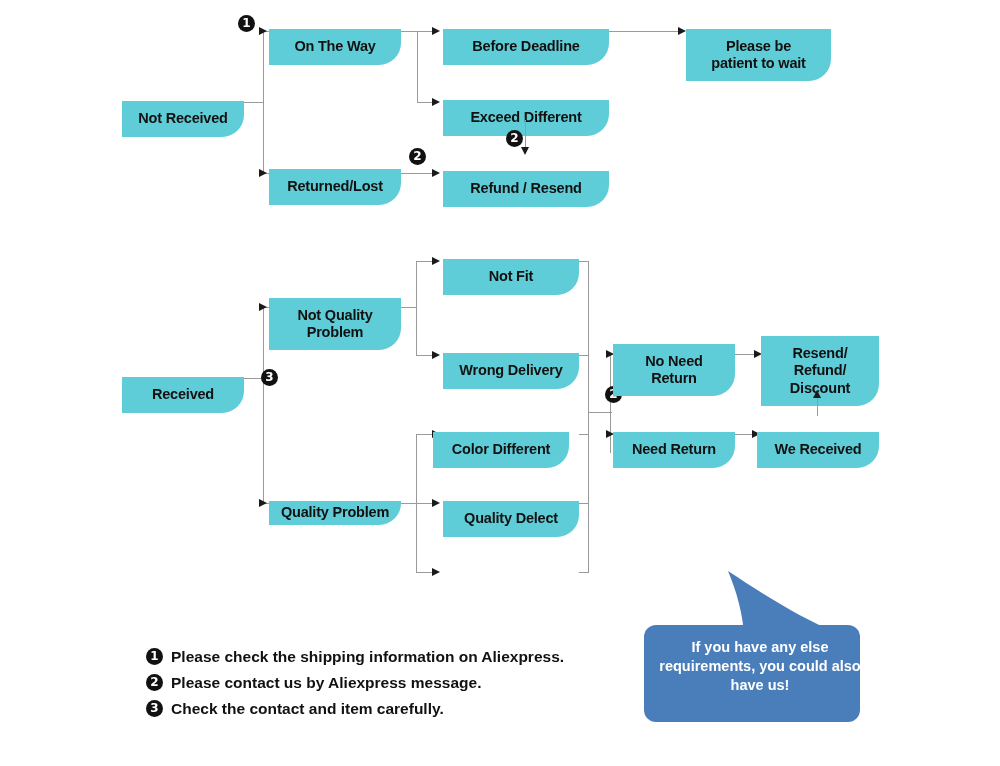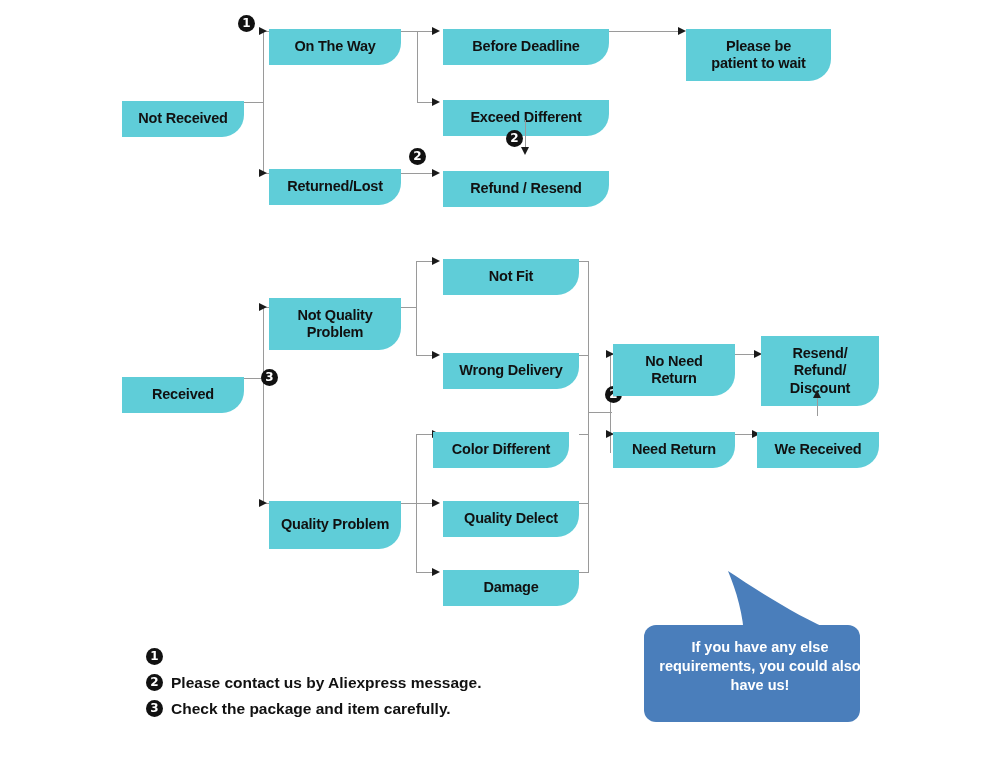--- a/index.html
+++ b/index.html
@@ -221,21 +221,21 @@
 
   <div class="badge" style="left:261px; top:369px;">3</div>
 
   <div class="node" style="left:269px; top:282px; width:132px; height:52px;">
     <div>
       <span>Not Quality</span>
       <span>Problem</span>
     </div>
   </div>
 
-  <div class="node" style="left:269px; top:485px; width:132px; height:48px;">
+  <div class="node" style="left:269px; top:485px; width:132px; height:24px;">
     <span>Quality Problem</span>
   </div>
 
   <div class="hline" style="left:401px; top:307px; width:16px;"></div>
   <div class="vline" style="left:416px; top:261px; height:95px;"></div>
   <div class="hline" style="left:416px; top:261px; width:19px;"></div>
   <div class="arr-r" style="left:432px; top:256.5px;"></div>
   <div class="hline" style="left:416px; top:355px; width:19px;"></div>
   <div class="arr-r" style="left:432px; top:350.5px;"></div>
 
@@ -252,23 +252,20 @@
   </div>
   <div class="node" style="left:443px; top:337px; width:136px; height:36px;">
     <span>Wrong Delivery</span>
   </div>
   <div class="node" style="left:433px; top:416px; width:136px; height:36px;">
     <span>Color Different</span>
   </div>
   <div class="node" style="left:443px; top:485px; width:136px; height:36px;">
     <span>Quality Delect</span>
   </div>
-  <div class="node" style="left:443px; top:554px; width:136px; height:36px;">
-    <span>Damage</span>
-  </div>
 
   <div class="hline" style="left:579px; top:261px; width:10px;"></div>
   <div class="hline" style="left:579px; top:355px; width:10px;"></div>
   <div class="hline" style="left:579px; top:434px; width:10px;"></div>
   <div class="hline" style="left:579px; top:503px; width:10px;"></div>
   <div class="hline" style="left:579px; top:572px; width:10px;"></div>
   <div class="vline" style="left:588px; top:261px; height:312px;"></div>
 
   <div class="hline" style="left:588px; top:412px; width:24px;"></div>
   <div class="vline" style="left:610px; top:354px; height:99px;"></div>
@@ -307,28 +304,29 @@
   <div class="node" style="left:757px; top:416px; width:122px; height:36px;">
     <span>We Received</span>
   </div>
 
   <div class="vline" style="left:817px; top:398px; height:18px;"></div>
   <div class="arr-u" style="left:813px; top:390px;"></div>
 
   <div id="notes">
     <div class="note-row">
       <div class="note-badge">1</div>
+      <div class="note-text">Please check the shipping information on Aliexpress.</div>
     </div>
     <div class="note-row">
       <div class="note-badge">2</div>
       <div class="note-text">Please contact us by Aliexpress message.</div>
     </div>
     <div class="note-row">
       <div class="note-badge">3</div>
-      <div class="note-text">Check the package and item carefully.</div>
+      <div class="note-text">Check the contact and item carefully.</div>
     </div>
   </div>
 
   <div id="bubble-wrap">
     <svg id="bubble-svg" width="240" height="155" viewBox="0 0 240 155">
 
       <path d="M 88 1 C 120 22, 160 48, 196 62 L 196 70 L 104 70 C 104 46, 96 20, 88 1 Z" fill="#4a7ebb"></path>
 
       <rect x="4" y="55" width="216" height="97" rx="12" ry="12" fill="#4a7ebb"></rect>
     </svg>

